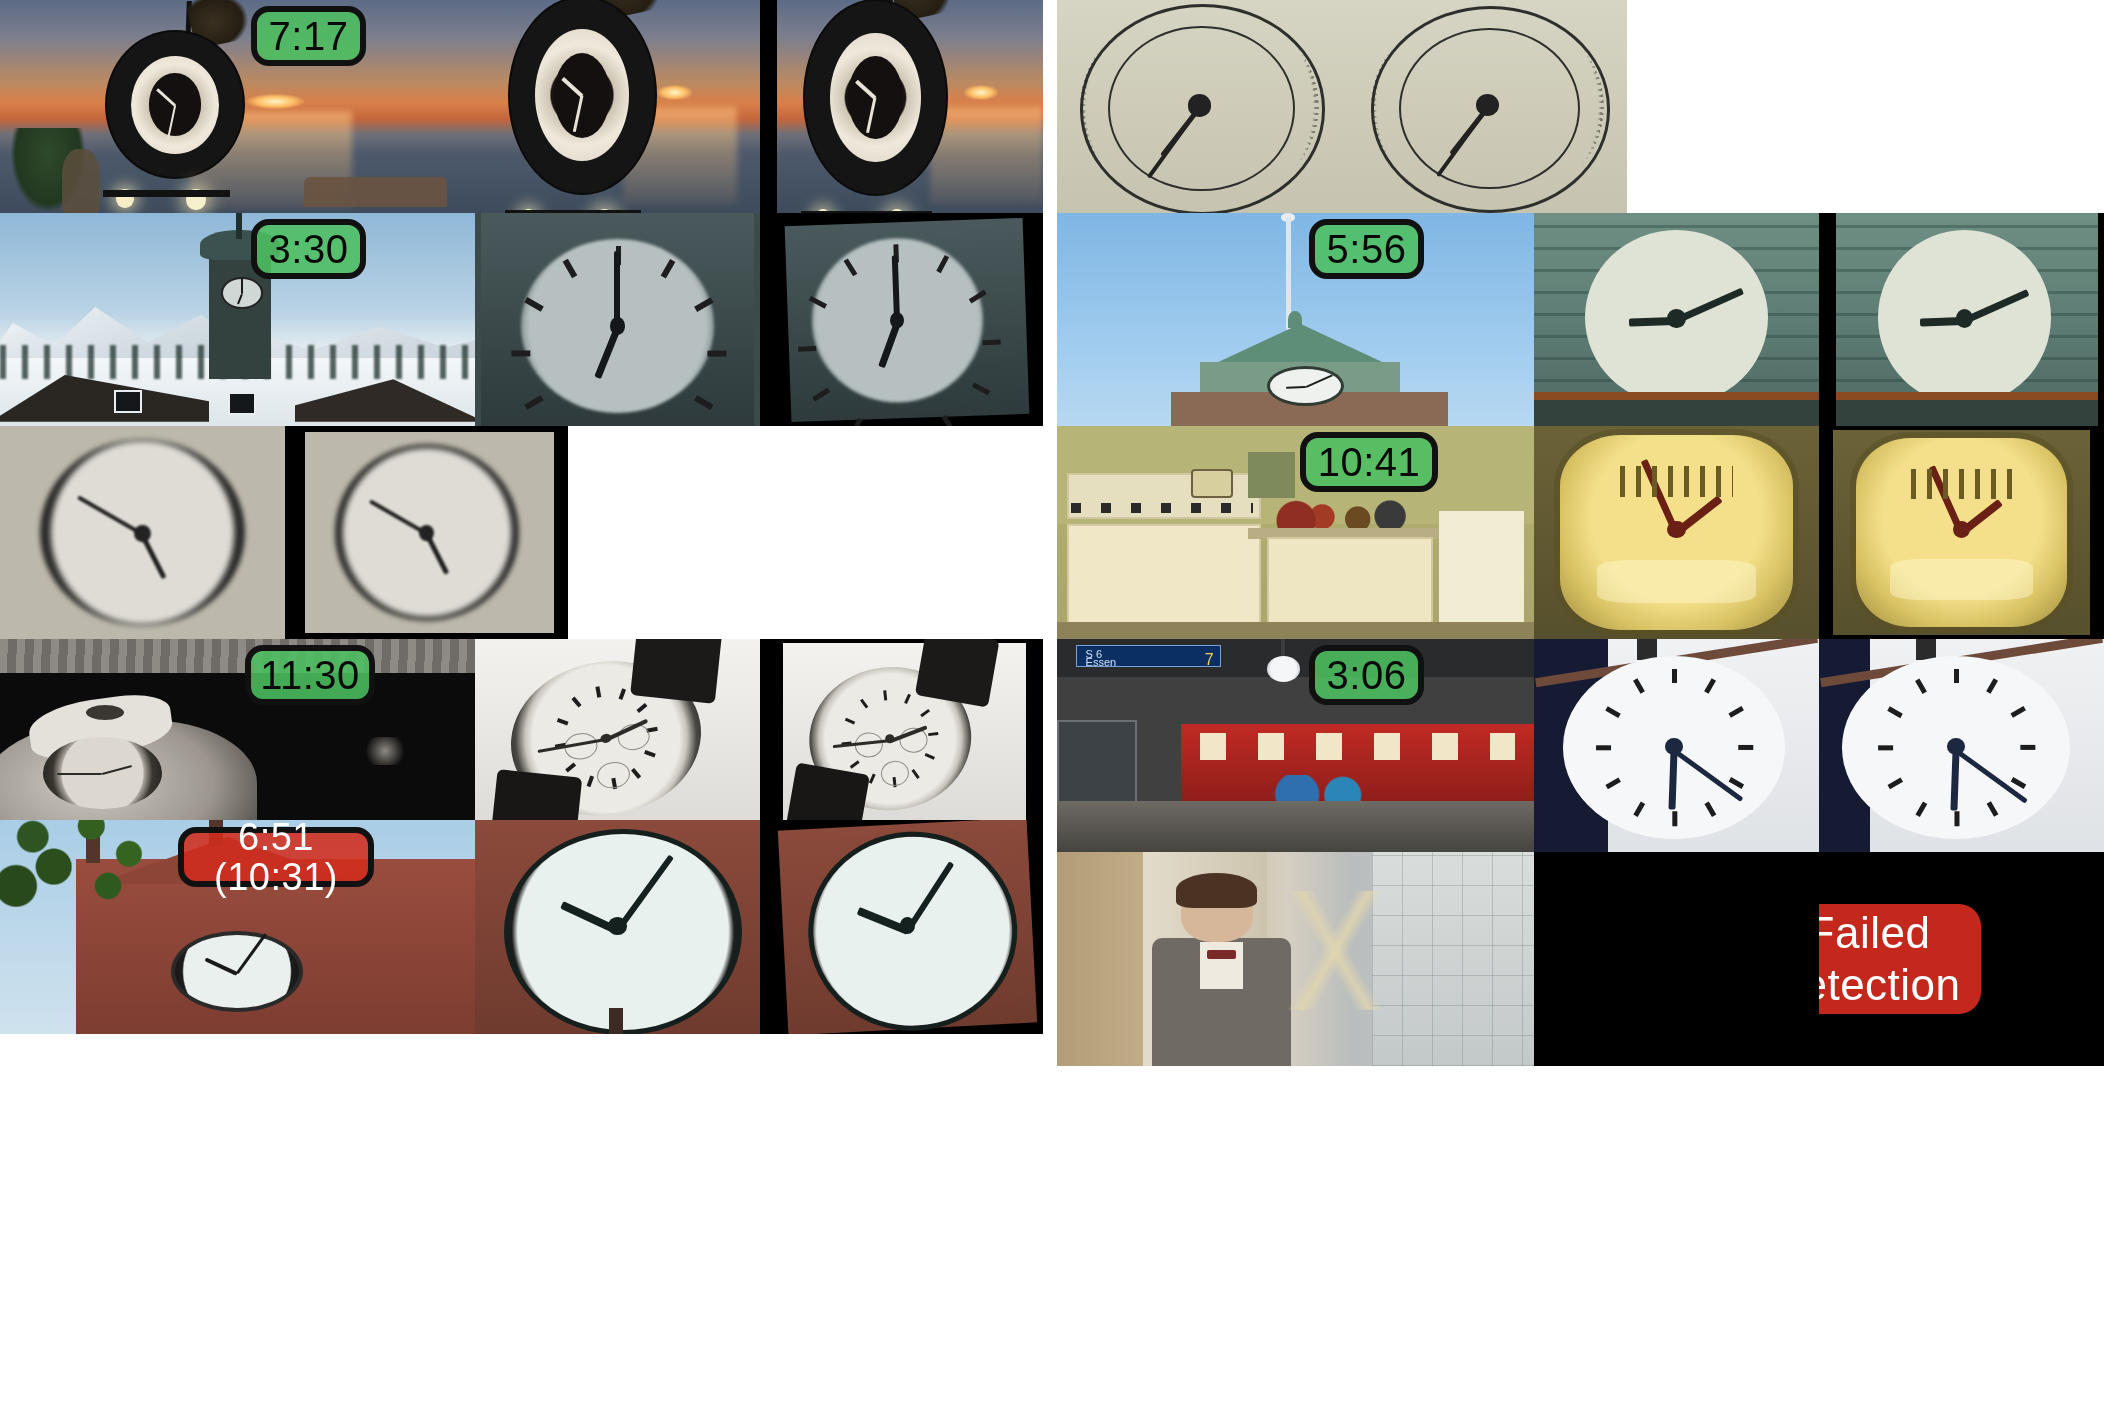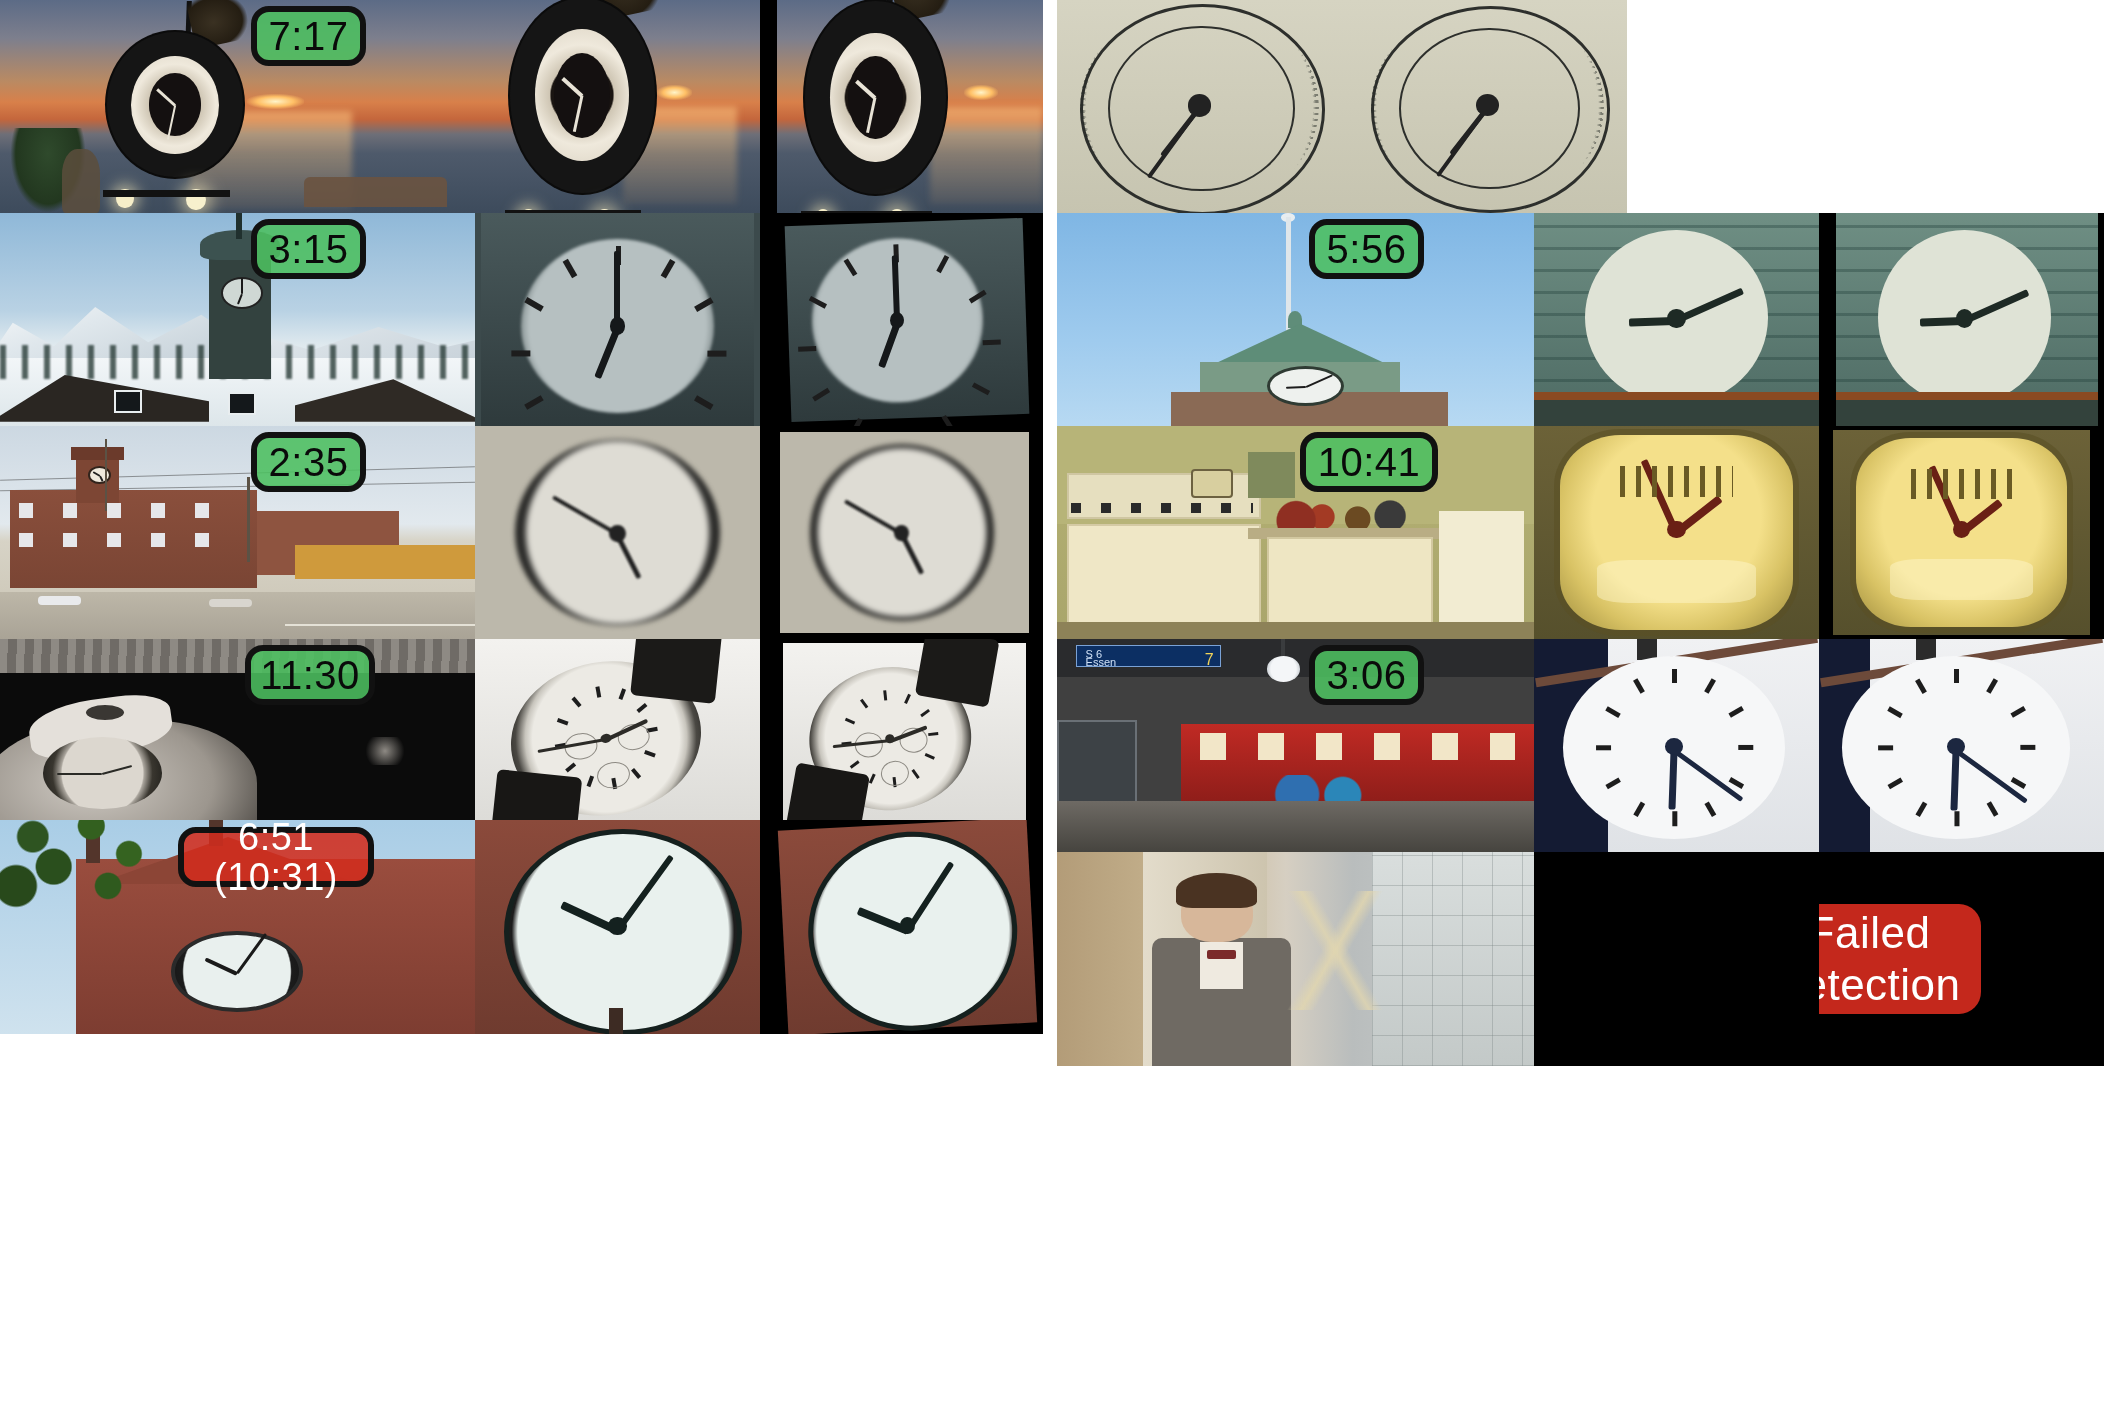--- a/index.html
+++ b/index.html
@@ -273,21 +273,21 @@
           <div class="lay tower"></div>
             <div class="lay dome"></div>
             <div class="lay needle"></div>
           <div class="lay dialc">
             <div class="hnd" style="left:50%;top:50%;width:30%;height:2px;background:#1a1a1a;transform:rotate(112deg)"></div>
             <div class="hnd" style="left:50%;top:50%;width:42%;height:2px;background:#1a1a1a;transform:rotate(270deg)"></div>
           </div>
           <div class="lay win" style="left:24%;bottom:6%"></div>
           <div class="lay win" style="left:48%;bottom:5%"></div>
         </div>
-        <div class="badge ok" style="left:251px;top:6px;width:115px;height:60px;font-size:40px">3:15</div>
+        <div class="badge ok" style="left:251px;top:6px;width:115px;height:60px;font-size:40px">3:30</div>
       </div>
       <div class="cell" style="width:285px;height:213px">
         <div class="art" style="background:#3c4a4c">
           <div class="lay" style="left:2%;top:0;width:96%;height:100%;background:linear-gradient(#4a5a5c,#2e3a3c)"></div>
           <div class="dialface" style="left:16%;top:12%;width:68%;height:82%;background:radial-gradient(circle,#b6c0c1 0 68%,#8e999a 74%,#3f4b4c 100%);filter:blur(1.6px)"></div>
           <div class="lay" style="left:16%;top:12%;width:68%;height:82%">
             <div class="tick" style="left:49%;top:4%;width:3%;height:11%"></div>
             <div class="tick" style="left:49%;top:4%;width:3%;height:11%;transform:rotate(30deg);transform-origin:50% 560%"></div>
             <div class="tick" style="left:49%;top:4%;width:3%;height:11%;transform:rotate(60deg);transform-origin:50% 560%"></div>
             <div class="tick" style="left:49%;top:4%;width:3%;height:11%;transform:rotate(90deg);transform-origin:50% 560%"></div>
@@ -323,44 +323,20 @@
               <div class="hnd" style="left:50%;top:50%;width:27%;height:7px;background:#15181a;transform:rotate(112deg)"></div>
               <div class="hnd" style="left:50%;top:50%;width:40%;height:6px;background:#15181a;transform:rotate(270deg)"></div>
               <div class="hub" style="left:46%;top:45%;width:8%;height:10%;background:#15181a"></div>
             </div>
           </div>
         </div>
       </div>
     </div>
 
     <div class="row" style="height:213px">
-      <div class="cell" style="width:475px;height:213px">
-        <div class="art sc-brick">
-          <div class="lay wire" style="left:0;top:22%;width:100%;transform:rotate(-1.6deg)"></div>
-          <div class="lay wire" style="left:0;top:28%;width:100%;transform:rotate(-1deg)"></div>
-          <div class="lay bld"></div>
-            <div class="lay bld2"></div>
-            <div class="lay yellow"></div>
-          <div class="lay winrow" style="top:36%"></div>
-          <div class="lay winrow" style="top:50%"></div>
-          <div class="lay twr"></div>
-            <div class="lay twrtop"></div>
-          <div class="lay twrdial">
-            <div class="hnd" style="left:50%;top:50%;width:30%;height:2px;background:#222;transform:rotate(63deg)"></div>
-            <div class="hnd" style="left:50%;top:50%;width:40%;height:2px;background:#222;transform:rotate(210deg)"></div>
-          </div>
-          <div class="lay pole" style="left:22%;top:6%;height:34%"></div>
-          <div class="lay pole" style="left:52%;top:24%;height:40%"></div>
-          <div class="lay road"></div>
-          <div class="lay car" style="left:8%;bottom:16%;width:9%"></div>
-          <div class="lay car" style="left:44%;bottom:15%;width:9%;background:#d9d6cf"></div>
-          <div class="lay" style="left:60%;bottom:6%;width:100%;height:2px;background:#e4e1d6"></div>
-        </div>
-        <div class="badge ok" style="left:251px;top:6px;width:115px;height:60px;font-size:40px">2:35</div>
-      </div>
       <div class="cell" style="width:285px;height:213px">
         <div class="art" style="background:#bcb8ab">
           <div class="dialface" style="left:14%;top:6%;width:72%;height:88%;background:radial-gradient(circle,#dedcd4 0 64%,#2b2b29 68%,#1b1b1a 100%);filter:blur(2.6px)"></div>
           <div class="lay" style="left:14%;top:6%;width:72%;height:88%">
             <div class="hnd" style="left:50%;top:50%;width:24%;height:5px;background:#222;transform:rotate(63deg);filter:blur(1px)"></div>
             <div class="hnd" style="left:50%;top:50%;width:36%;height:4px;background:#222;transform:rotate(210deg);filter:blur(1px)"></div>
             <div class="hub" style="left:46%;top:46%;width:8%;height:9%;background:#222;filter:blur(1px)"></div>
           </div>
         </div>
       </div>

